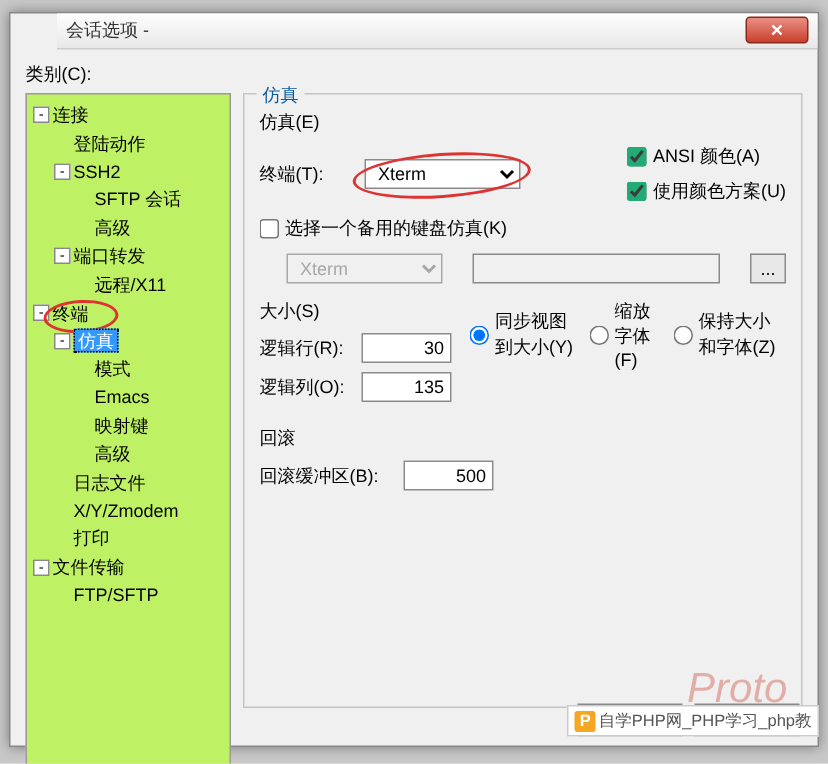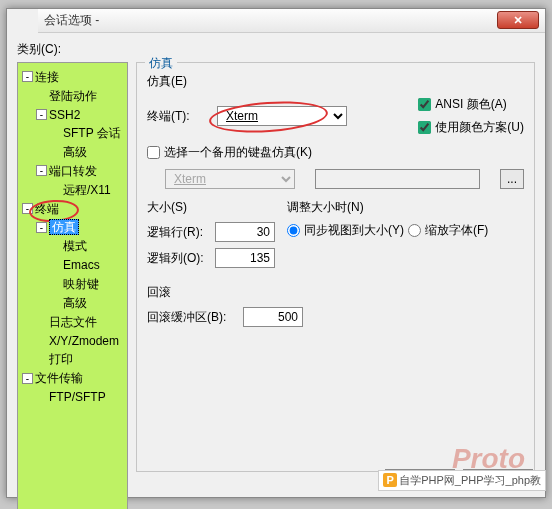--- a/index.html
+++ b/index.html
@@ -21,38 +21,38 @@
 .tree .sel { background: #3399ff; color: #fff; padding: 0 2px; border: 1px dotted #000; }
 .tree .circled { position: relative; }
 .tree .circled::after { content: ""; position: absolute; left: -6px; top: -2px; width: 46px; height: 18px; border: 2px solid #d33; border-radius: 50%; pointer-events: none; transform: rotate(-3deg); }
 .right { flex: 1; }
 .groupbox { border: 1px solid #c5c5c5; padding: 10px 10px 8px 10px; position: relative; margin-bottom: 0; background: #f0f0f0; }
 .groupbox > .legend { position: absolute; top: -8px; left: 8px; background: #f0f0f0; padding: 0 4px; color: #0a5b9c; font-size: 12px; }
 .row { display: flex; align-items: center; margin-bottom: 8px; gap: 20px; }
 .row label { min-width: 50px; }
 select, input[type=text] { border: 1px solid #8a8a8a; background: #fff; height: 20px; font-size: 12px; padding: 0 4px; }
 select:disabled, input:disabled { background: #f0f0f0; color: #888; }
-.combo { width: 130px; text-decoration: underline; }
+.combo { width: 104px; }
 .combo-circled { position: relative; }
 .combo-circled::after { content: ""; position: absolute; left: -8px; top: -4px; width: 115px; height: 26px; border: 2px solid #d33; border-radius: 50%; transform: rotate(-4deg); pointer-events: none; }
 .chk-col { display: flex; flex-direction: column; gap: 6px; margin-left: auto; }
 .chk { display: flex; align-items: center; gap: 4px; }
 .chk input { accent-color: #2a7; }
 .browse { width: 24px; height: 20px; border: 1px solid #888; background: #e8e8e8; text-align: center; line-height: 18px; }
 .subsec { margin-top: 10px; }
 .sub-title { margin-bottom: 6px; }
 .numrow { display: flex; align-items: center; gap: 6px; margin-bottom: 6px; }
 .numrow label { min-width: 62px; }
 .numrow input { width: 60px; text-align: right; }
 .size-resize { display: flex; gap: 12px; }
 .radios { display: flex; gap: 4px; }
 .radios label { display: flex; align-items: center; gap: 4px; }
 .btnrow { position: absolute; bottom: 6px; right: 12px; display: flex; gap: 8px; }
 .btn { width: 70px; height: 22px; border: 1px solid #888; background: linear-gradient(#fdfdfd, #e0e0e0); text-align: center; line-height: 20px; }
-.watermark { position: absolute; right: 20px; bottom: 22px; color: rgba(200,50,30,0.35); font-size: 28px; font-weight: bold; font-style: italic; pointer-events:none; }
+.watermark { position: absolute; right: 20px; bottom: 22px; color: rgba(200,50,30,0.35); font-size: 28px; font-weight: normal; font-style: italic; pointer-events:none; }
 .footer-badge { position: absolute; bottom: 18px; right: 6px; background: #fff; border: 1px solid #ccc; padding: 2px 4px; font-size: 11px; color: #555; }
 .footer-badge .p { display:inline-block; width:14px; height:14px; background:#f5a623; color:#fff; text-align:center; line-height:14px; font-weight:bold; border-radius:2px; margin-right:2px;}
 </style>
 </head>
 <body>
 
 <div class="dialog">
   <div class="titlebar">
     <span class="title">会话选项 -</span>
     <div class="close-btn">
@@ -147,29 +147,32 @@
               <div class="numrow">
                 <label>逻辑行(R):</label>
                 <input type="text" value="30" style="">
               </div>
               <div class="numrow">
                 <label>逻辑列(O):</label>
                 <input type="text" value="135" style="">
               </div>
             </div>
             <div>
-              <div class="sub-title">调整大小时(N)</div>
               <div class="radios">
                 <label>
                     <input type="radio" name="rs" checked="" style="">
                     <span>同步视图到大小(Y)</span>
                   </label>
                 <label>
                     <input type="radio" name="rs" style="">
                     <span>缩放字体(F)</span>
+                  </label>
+                <label>
+                    <input type="radio" name="rs" style="">
+                    <span>保持大小和字体(Z)</span>
                   </label>
               </div>
             </div>
           </div>
 
           <div class="subsec">
             <div class="sub-title">回滚</div>
             <div class="numrow">
               <label style="min-width:90px">回滚缓冲区(B):</label>
               <input type="text" value="500" style="">

